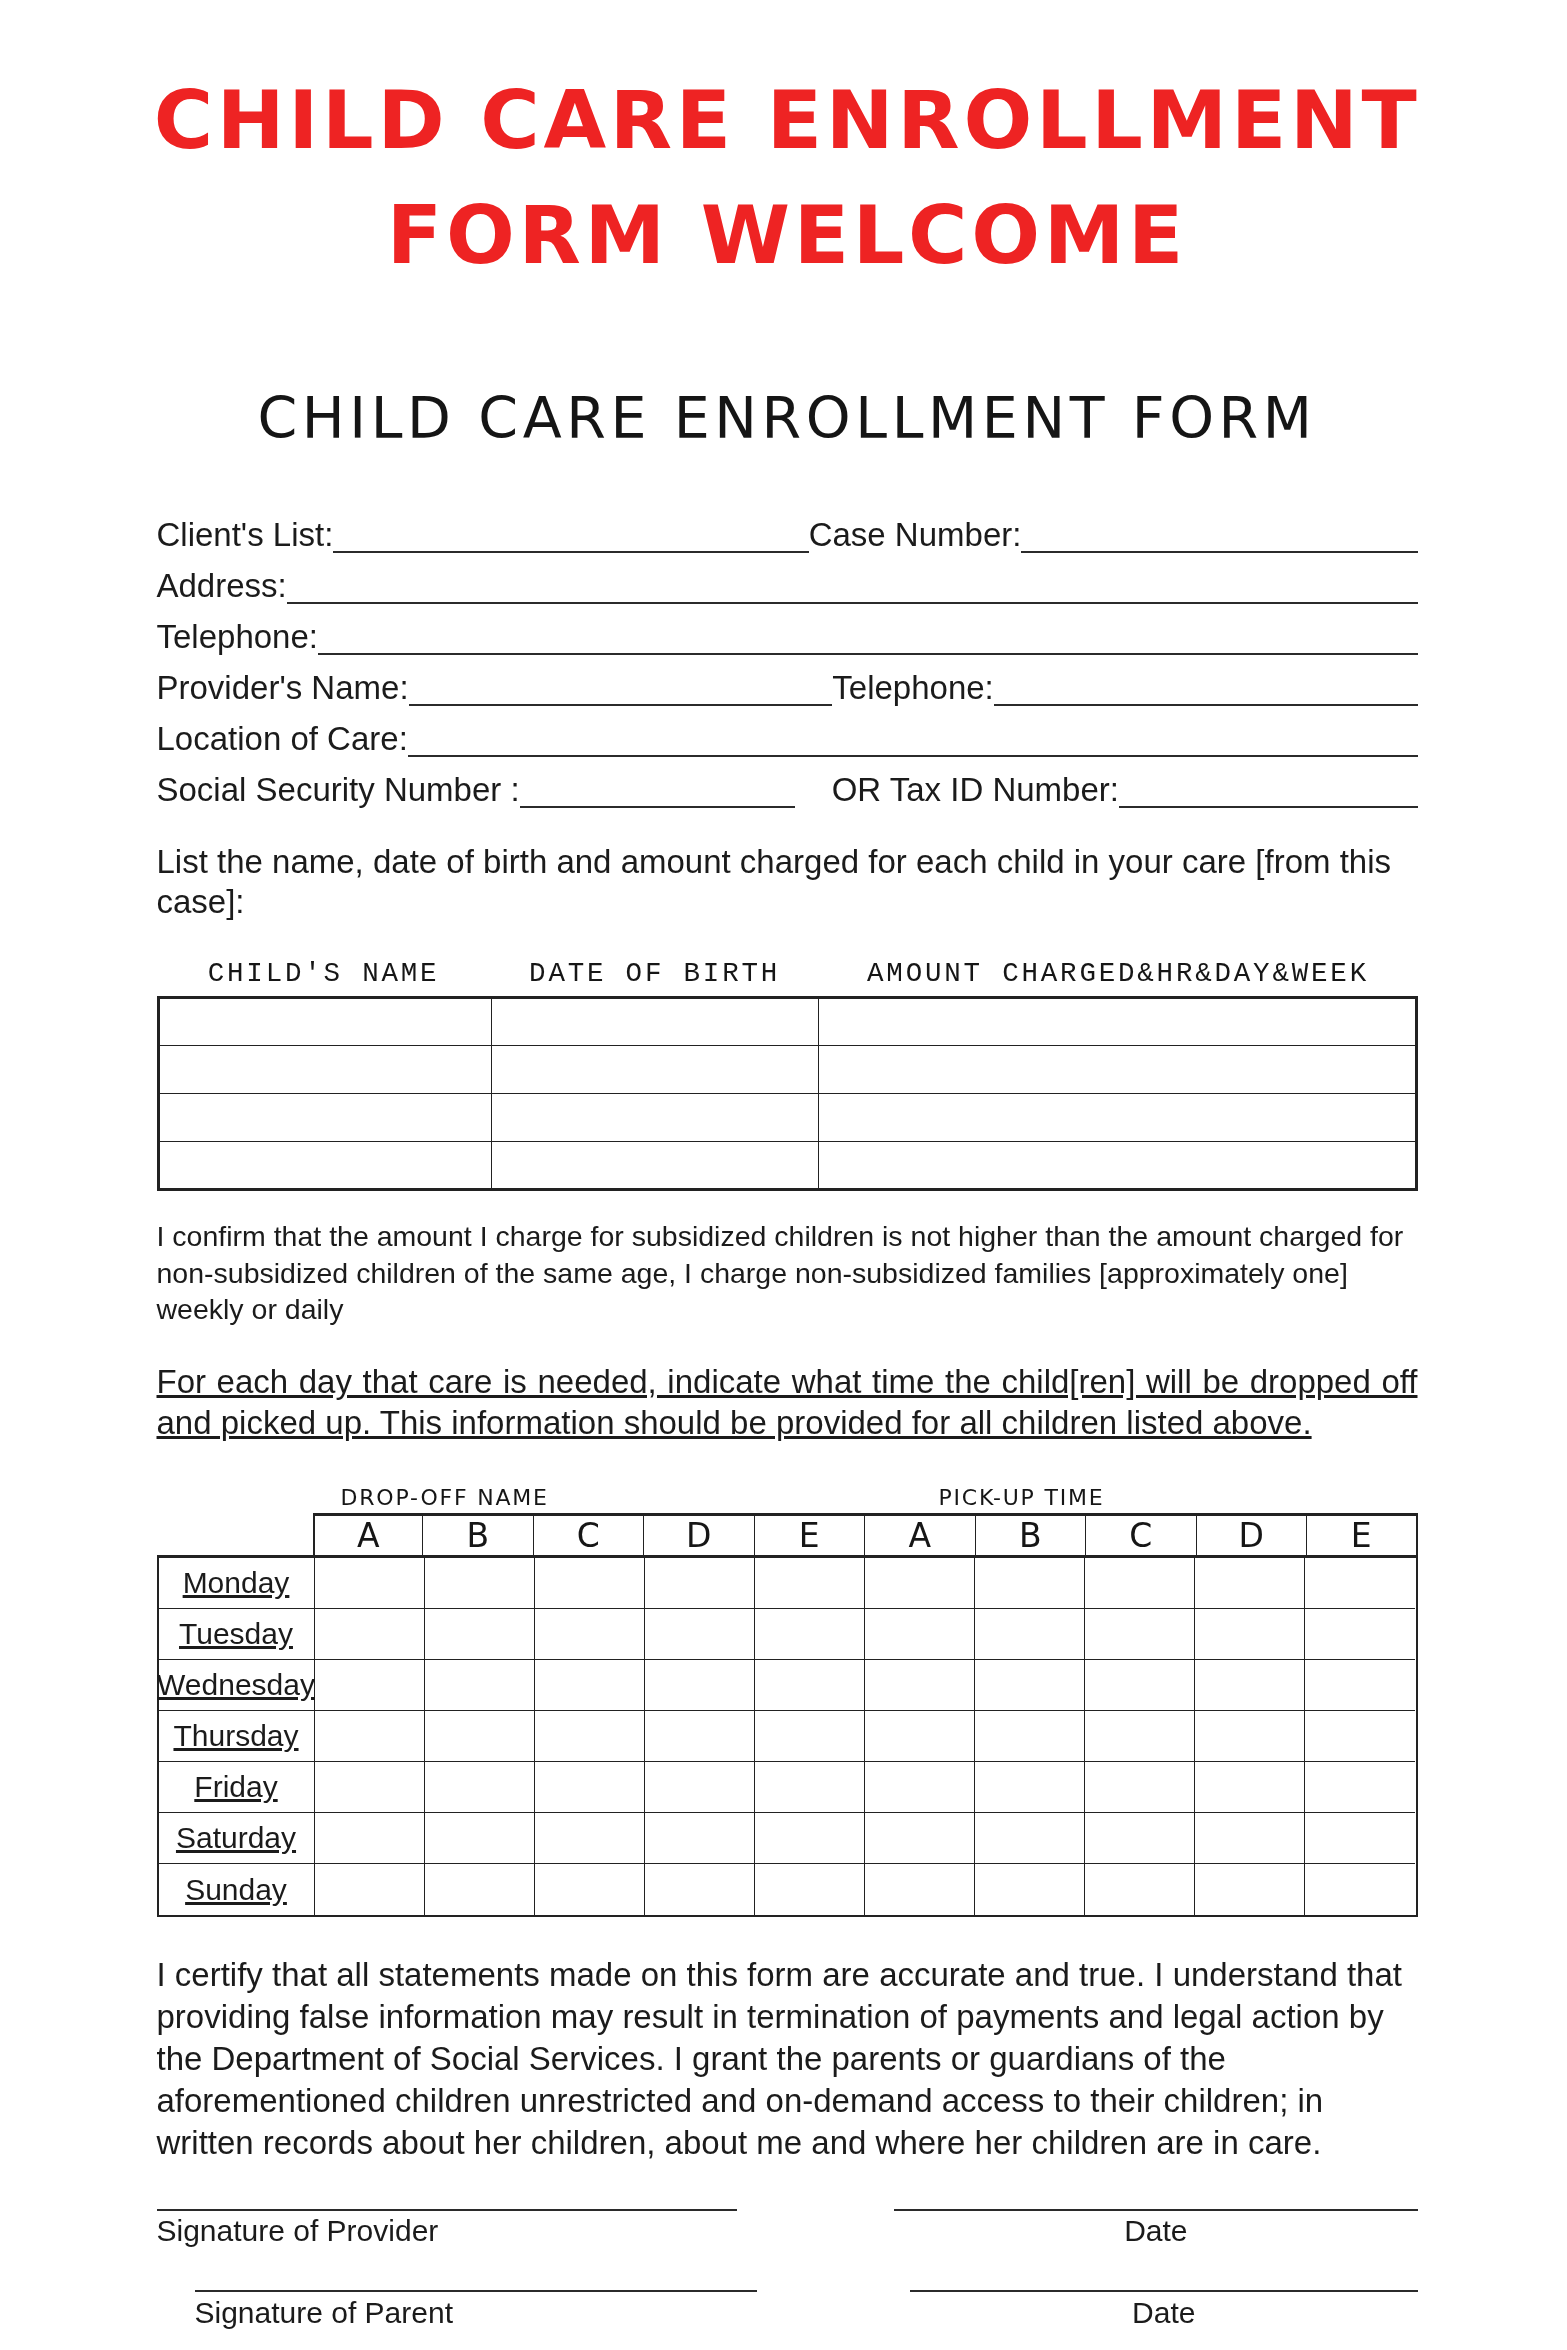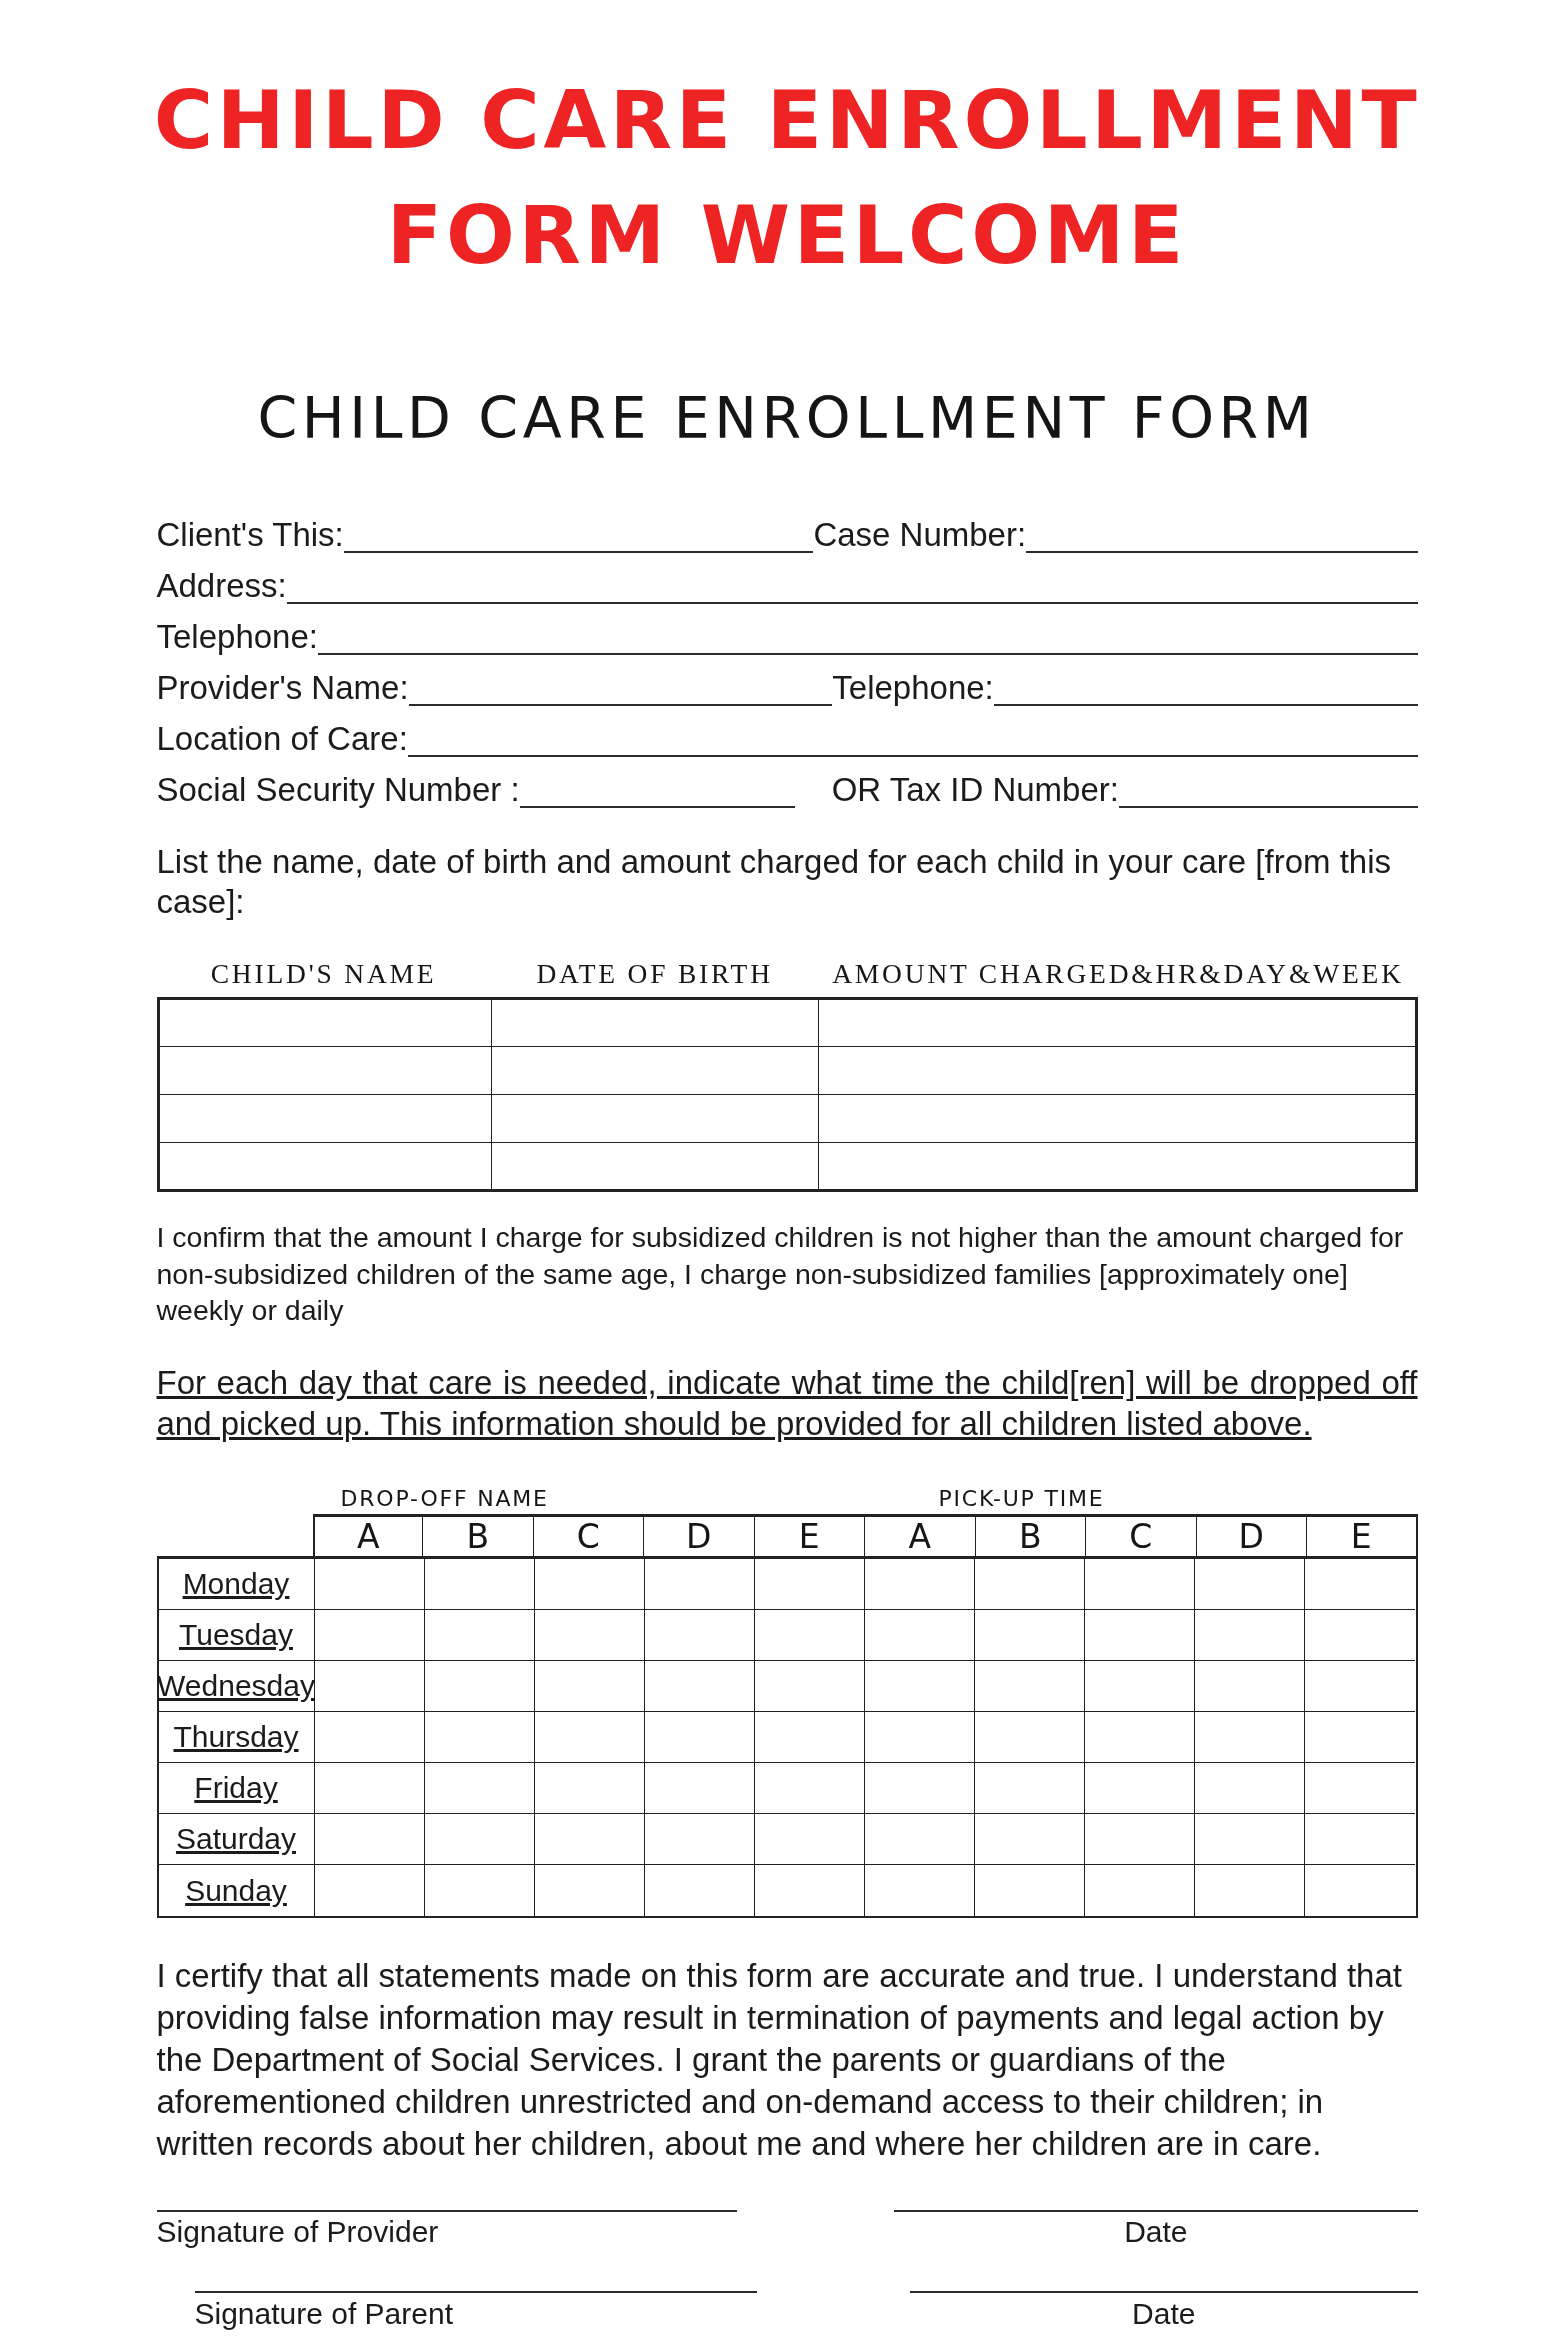--- a/index.html
+++ b/index.html
@@ -41,21 +41,21 @@
   
   .para { font-size: 33px; line-height: 1.23; }
   .para-list { margin-top: 34px; }
   .para-confirm { margin-top: 27.5px; font-size: 28.5px; line-height: 1.27; }
   .para-schedule { margin-top: 35px; text-align: justify; text-decoration: underline; }
   .para-cert { margin-top: 37px; line-height: 1.27; }
 
   
   .child-headers {
     margin-top: 35px; display: flex;
-    font-family: Liberation Serif, serif; font-size: 27.5px; letter-spacing: 2.8px;
+    font-family: Liberation Mono, monospace; font-size: 27.5px; letter-spacing: 2.8px;
     color: #161616; align-items: flex-end;
   }
   .child-headers span { text-align: center; white-space: nowrap; }
   .ch-1 { width: 26.5%; }
   .ch-2 { width: 26%; }
   .ch-3 { width: 47.5%; }
 
   .child-table { width: 100%; border-collapse: collapse; margin-top: 7.3px; border: 3.7px solid #222; }
   .child-table td { border: 1.8px solid #222; height: 48px; }
   .child-table td:nth-child(1) { width: 26.5%; }
@@ -109,21 +109,21 @@
 
   <div class="main-title">
     <div>CHILD CARE ENROLLMENT</div>
     <div>FORM WELCOME</div>
   </div>
 
   <div class="subtitle">CHILD CARE ENROLLMENT FORM</div>
 
   <div class="fields">
     <div class="frow">
-      <span class="flabel">Client's This:</span>
+      <span class="flabel">Client's List:</span>
       <span class="fill f-client"></span>
       <span class="flabel">Case Number:</span>
       <span class="fill f-case"></span>
     </div>
     <div class="frow">
       <span class="flabel">Address:</span>
       <span class="fill f-grow"></span>
     </div>
     <div class="frow">
       <span class="flabel">Telephone:</span>

